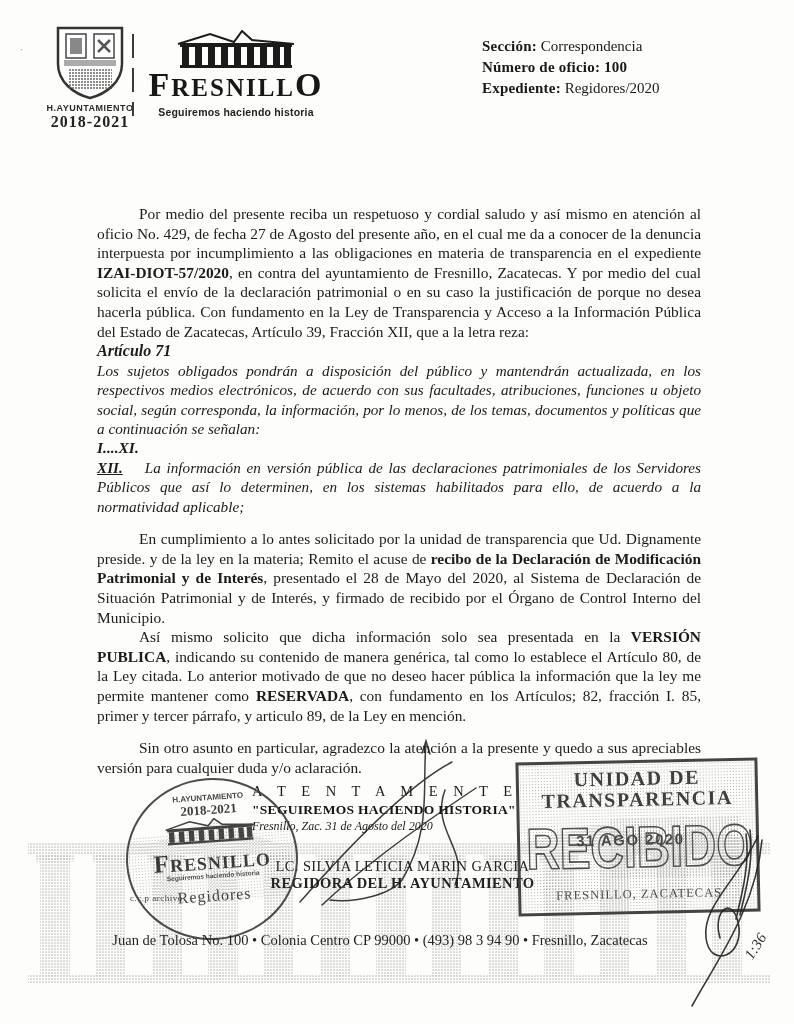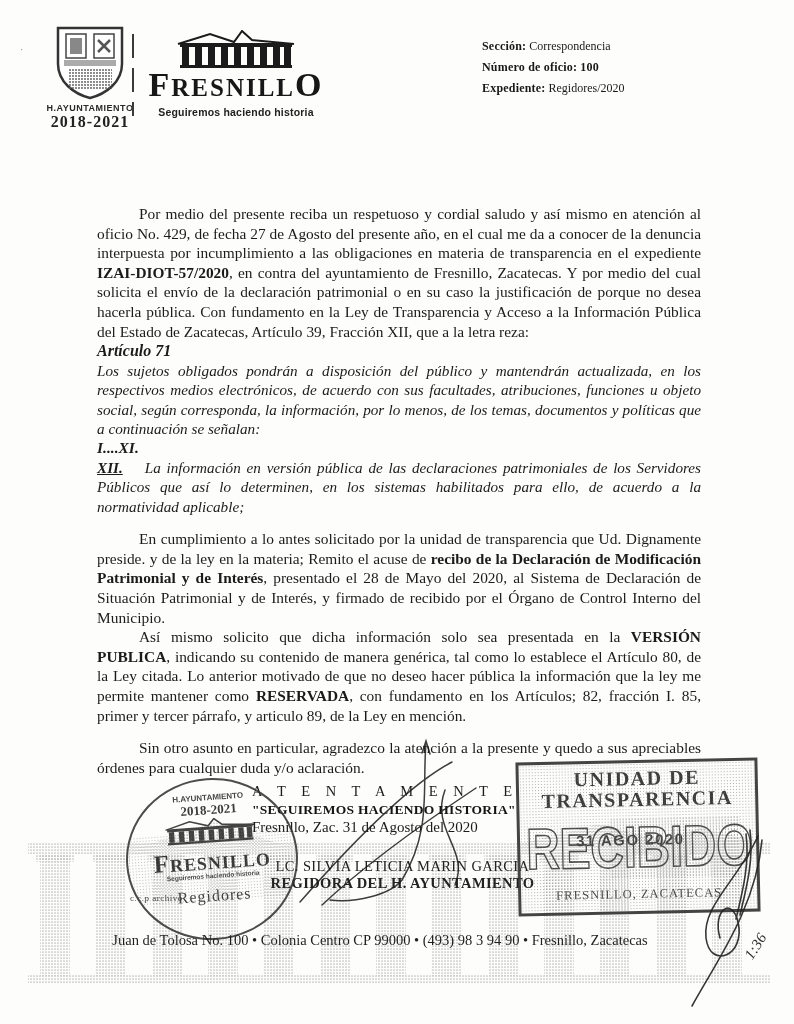--- a/index.html
+++ b/index.html
@@ -17,39 +17,39 @@
   .hdr-divider {
     position:absolute; left:132px; top:34px; height:82px; width:2px;
     background:repeating-linear-gradient(#3a3a3a 0 24px, transparent 24px 34px);
   }
   .brand { position:absolute; left:146px; top:30px; width:180px; text-align:center; }
   .brand svg { display:block; margin:0 auto; }
   .brand-word { line-height:30px; letter-spacing:2px; font-weight:600; color:#171717; white-space:nowrap; }
   .brand-word .cap { font-size:34px; }
   .brand-word .mid { font-size:25px; }
   .brand-tag { font-family:"Liberation Sans",sans-serif; font-size:10.5px; font-weight:bold; color:#222; margin-top:0px; letter-spacing:.2px;}
-  .hdr-meta { position:absolute; left:482px; top:36px; font-size:12px; line-height:21px; color:#191919; }
+  .hdr-meta { position:absolute; left:482px; top:36px; font-size:15px; line-height:21px; color:#191919; }
   .hdr-meta b { letter-spacing:.2px; }
   .scratch { position:absolute; left:20px; top:44px; color:#8a8a8a; font-size:10px; }
 
   
   .body-text { position:absolute; left:97px; top:204px; width:604px; font-size:15.4px; line-height:19.6px; text-align:justify; color:#1b1b1b; }
   .para { margin:0; }
   .ind { text-indent:42px; }
   .gap-top { margin-top:13px; }
   .art-head { font-weight:bold; font-style:italic; font-size:16px; }
   .quote { font-style:italic; font-size:15.2px; line-height:19.4px; }
   .roman { font-weight:bold; font-style:italic; font-size:15.5px; }
   .f12-label { font-weight:bold; font-style:italic; margin-right:22px;text-decoration:underline; }
 
   
   .closing { position:absolute; left:252px; top:770px; width:300px; text-align:left;margin-top:13px; }
   .salutation { font-size:14.5px; letter-spacing:6px; color:#1c1c1c; }
   .motto { font-size:13.5px; font-weight:bold; letter-spacing:.3px; margin-top:2px; color:#141414;}
-  .place-date { font-size:15px; margin-top:1px; color:#1b1b1b; }
+  .place-date { font-size:12px; margin-top:1px; color:#1b1b1b;font-style:italic; }
   .sig-block { position:absolute; left:245px; top:858px; width:315px; text-align:center; }
   .signer-name { font-size:14.5px; letter-spacing:.4px; color:#222; }
   .signer-title { font-size:14.5px; font-weight:bold; letter-spacing:.4px; color:#222; }
 
   
   .dither { background-image:radial-gradient(#6a6a6a .7px, transparent .9px); background-size:3px 3px; }
   .round-stamp {
     position:absolute; left:126px; top:778px; width:172px; height:162px;
     border:2.5px solid #343434; border-radius:50%; transform:rotate(-4deg);
     overflow:hidden; opacity:.88; text-align:center;
@@ -177,21 +177,21 @@
   </div>
 
   <div class="body-text">
     <p class="para ind"><span>Por medio del presente reciba un respetuoso y cordial saludo y así mismo en atención al oficio No. 429, de fecha 27 de Agosto del presente año,  en el cual me da a conocer de la denuncia interpuesta por incumplimiento a las obligaciones en materia de transparencia en el expediente </span><b>IZAI-DIOT-57/2020</b><span>, en contra del  ayuntamiento de Fresnillo, Zacatecas. Y por medio del cual solicita el envío de la declaración patrimonial o en su caso la justificación de porque no desea hacerla pública. Con fundamento en la Ley de Transparencia y Acceso a la Información Pública del Estado de Zacatecas, Artículo 39, Fracción XII, que a la letra reza:</span></p>
     <p class="para art-head">Artículo 71</p>
     <p class="para quote">Los sujetos obligados pondrán a disposición del público y mantendrán actualizada, en los respectivos medios electrónicos, de acuerdo con sus facultades, atribuciones, funciones u objeto social, según corresponda, la información, por lo menos, de los temas, documentos y políticas que a continuación se señalan:</p>
     <p class="para roman">I....XI.</p>
     <p class="para quote"><span class="f12-label">XII.</span><span>La información en versión pública de las declaraciones patrimoniales de los Servidores Públicos que así lo determinen, en los sistemas habilitados para ello, de acuerdo a la normatividad aplicable;</span></p>
     <p class="para ind gap-top"><span>En cumplimiento a lo antes solicitado por la unidad de transparencia que Ud. Dignamente preside. y de la ley en la materia;  Remito el acuse de </span><b>recibo de la Declaración de Modificación Patrimonial y de Interés</b><span>, presentado el 28 de Mayo del 2020,  al Sistema de Declaración de Situación Patrimonial y de Interés, y firmado de recibido por el Órgano de Control Interno del Municipio.</span></p>
     <p class="para ind"><span>Así mismo solicito que dicha información solo sea presentada en la </span><b>VERSIÓN PUBLICA</b><span>, indicando su contenido de manera genérica, tal como lo establece el Artículo 80, de la Ley citada. Lo anterior motivado de que no deseo hacer pública la información que la ley me permite mantener como </span><b>RESERVADA</b><span>, con fundamento en los Artículos; 82, fracción I. 85, primer y tercer párrafo, y articulo 89, de la Ley en mención.</span></p>
-    <p class="para ind gap-top">Sin otro asunto en particular, agradezco la atención a la presente y quedo a sus apreciables órdenes para cualquier duda y/o aclaración.</p>
+    <p class="para ind gap-top">Sin otro asunto en particular, agradezco la atención a la presente y quedo a sus apreciables versión para cualquier duda y/o aclaración.</p>
   </div>
 
   <div class="closing">
     <div class="salutation">A T E N T A M E N T E</div>
     <div class="motto">"SEGUIREMOS HACIENDO HISTORIA"</div>
     <div class="place-date">Fresnillo, Zac. 31 de Agosto del 2020</div>
   </div>
 
   <div class="sig-block">
     <div class="signer-name">LC. SILVIA LETICIA MARIN GARCIA</div>

